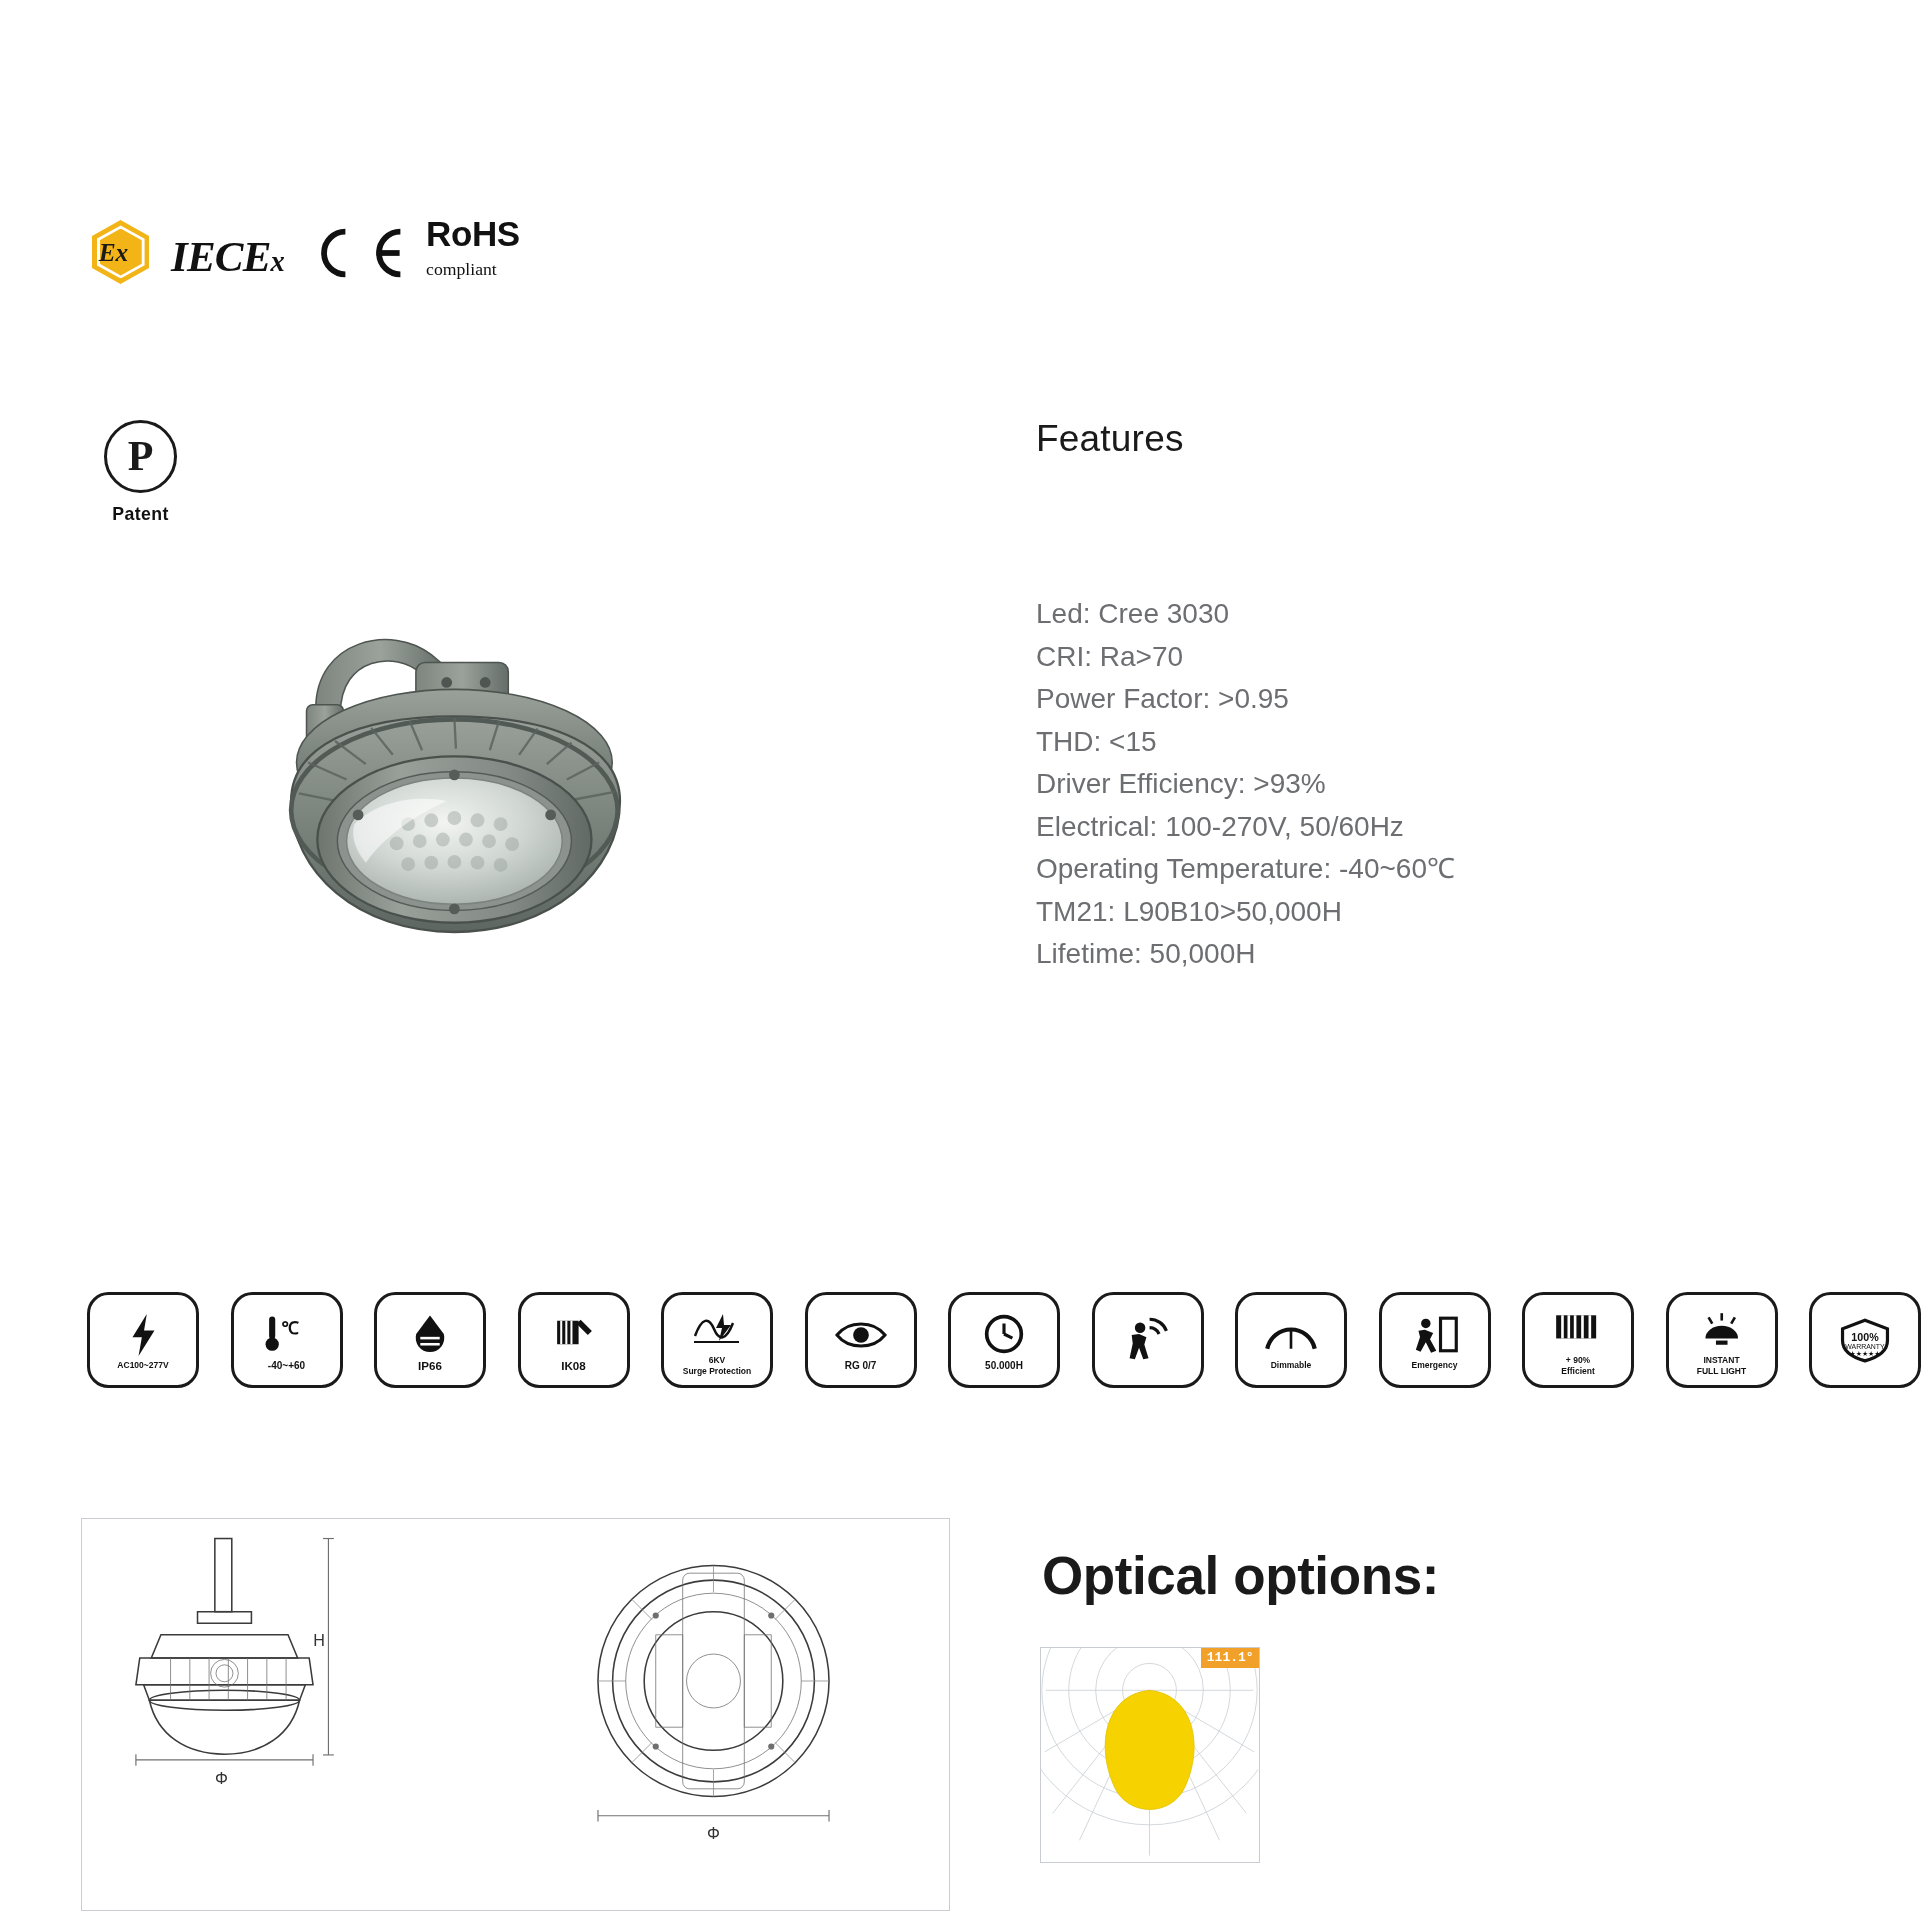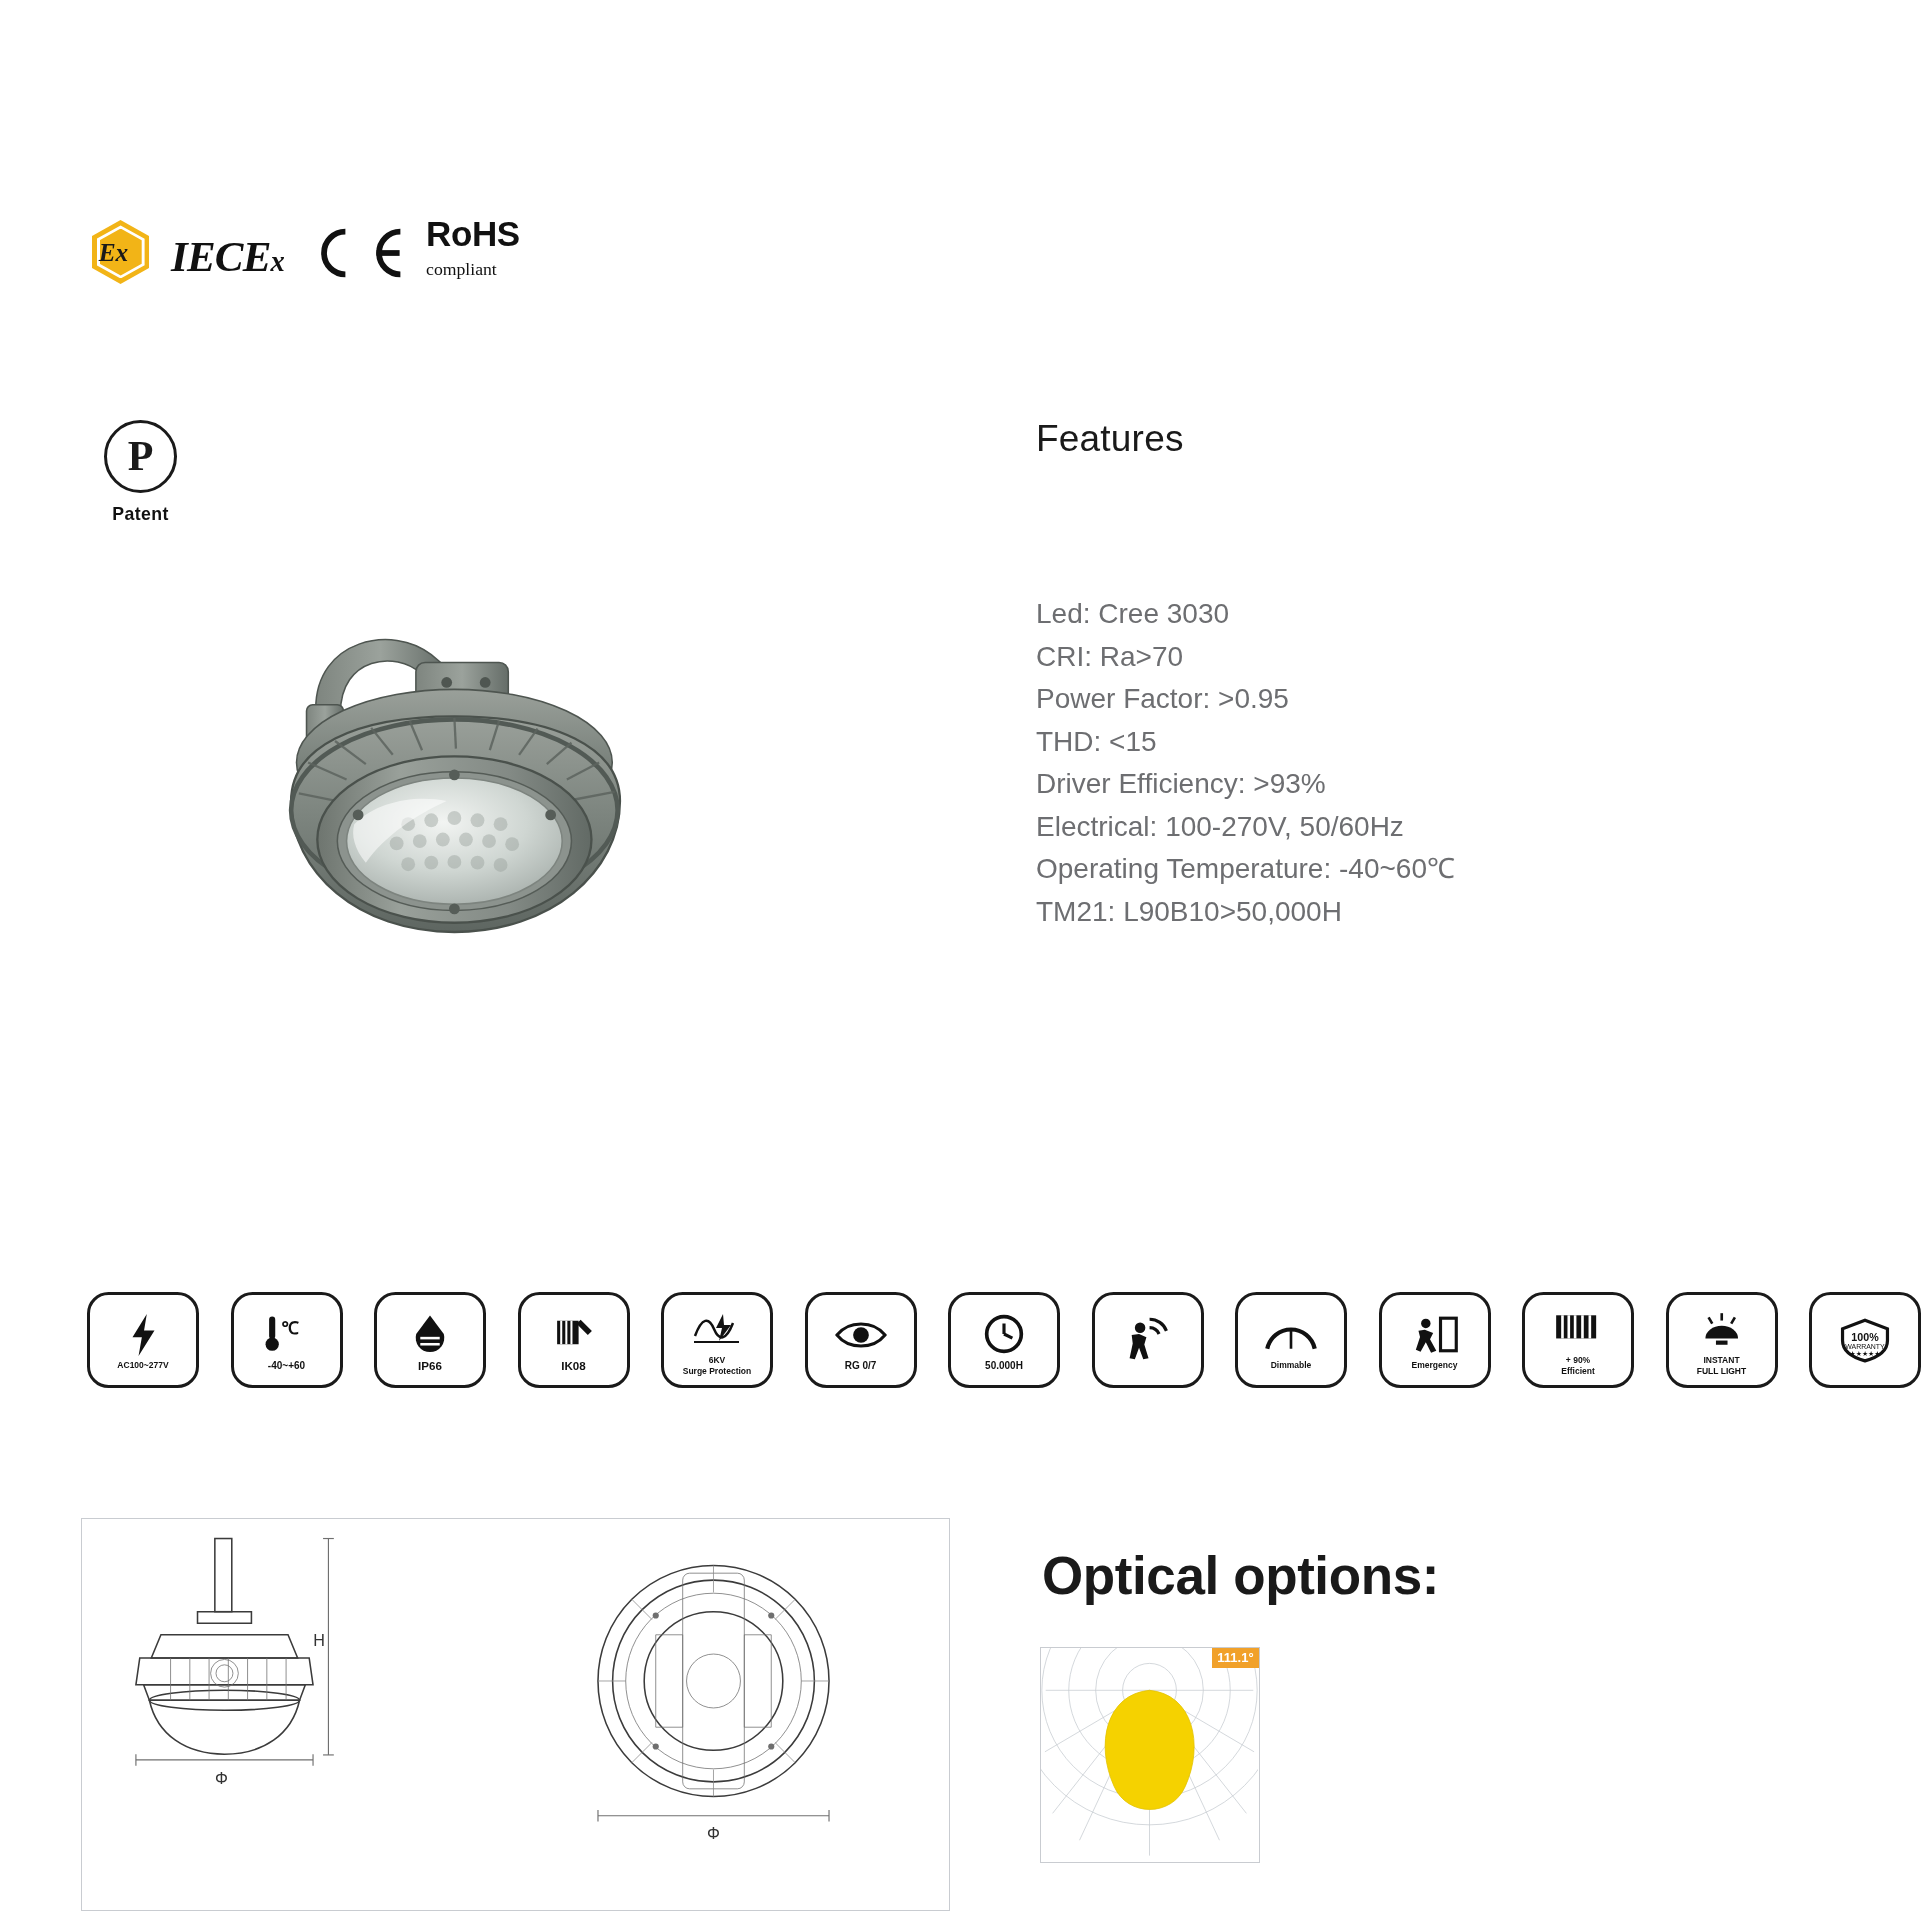--- a/index.html
+++ b/index.html
@@ -238,20 +238,21 @@
   .optical-chart {
     position: absolute;
     left: 1040px;
     top: 1647px;
     width: 220px;
     height: 216px;
     border: 1.2px solid #c9ccd1;
     box-sizing: border-box;
     background: #fff;
     overflow: hidden;
+    font-family: Liberation Mono, monospace;
   }
   .beam-badge {
     position: absolute;
     right: 0;
     top: 0;
     background: #f1a12a;
     color: #fff;
     font-size: 13px;
     font-weight: bold;
     padding: 2.3px 5.4px;
@@ -395,20 +396,21 @@
   <div class="features-title">Features</div>
   <div class="features-list">
     <div>Led: Cree 3030</div>
     <div>CRI: Ra&gt;70</div>
     <div>Power Factor: &gt;0.95</div>
     <div>THD: &lt;15</div>
     <div>Driver Efficiency: &gt;93%</div>
     <div>Electrical: 100-270V, 50/60Hz</div>
     <div>Operating Temperature: -40~60℃</div>
     <div>TM21: L90B10&gt;50,000H</div>
+    <div>Lifetime: 50,000H</div>
   </div>
 
   <div class="icon-strip">
 
     <div class="ficon">
       <div class="glyph">
         <svg width="35" height="44" viewBox="0 0 60 80">
             <polygon points="36,2 10,44 27,44 21,78 50,32 31,32" fill="#111"></polygon>
           </svg>
       </div>

